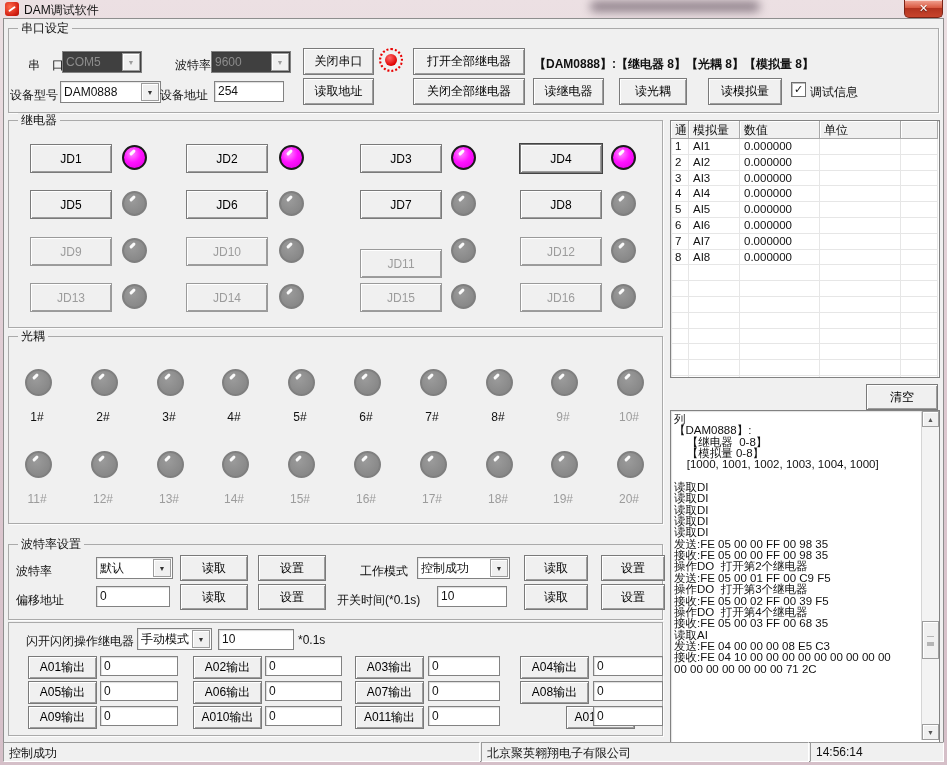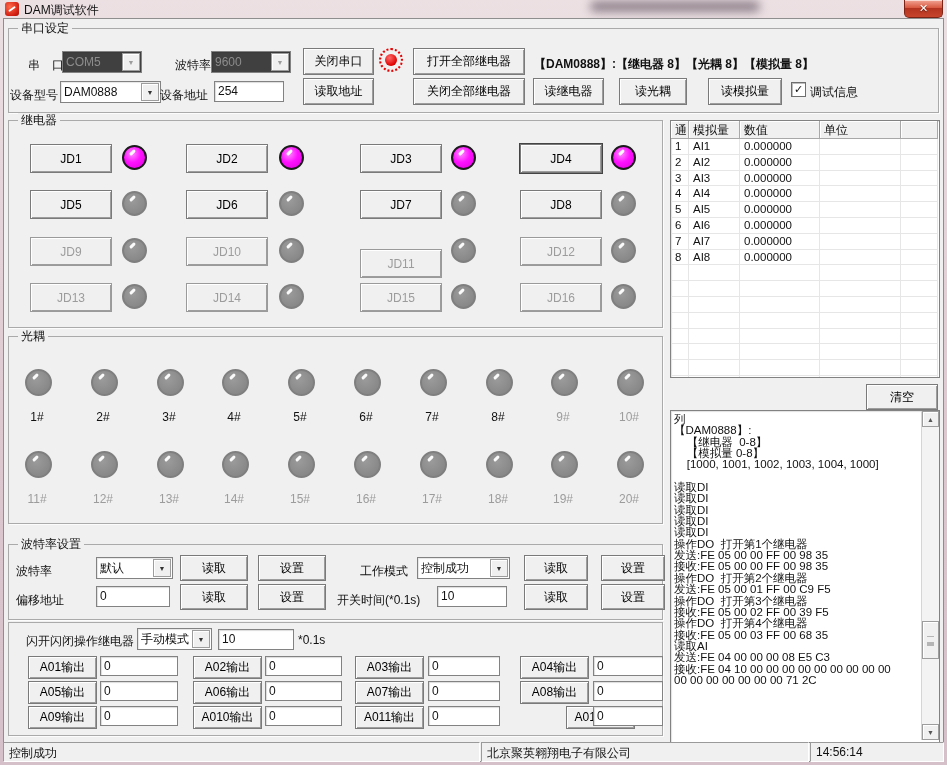--- a/index.html
+++ b/index.html
@@ -402,21 +402,20 @@
       <div class="log-line">【DAM0888】:</div>
       <div class="log-line">    【继电器  0-8】</div>
       <div class="log-line">    【模拟量 0-8】</div>
       <div class="log-line">    [1000, 1001, 1002, 1003, 1004, 1000]</div>
       <div class="log-line"> </div>
       <div class="log-line">读取DI</div>
       <div class="log-line">读取DI</div>
       <div class="log-line">读取DI</div>
       <div class="log-line">读取DI</div>
       <div class="log-line">读取DI</div>
-      <div class="log-line">操作DO  打开第1个继电器</div>
       <div class="log-line">发送:FE 05 00 00 FF 00 98 35</div>
       <div class="log-line">接收:FE 05 00 00 FF 00 98 35</div>
       <div class="log-line">操作DO  打开第2个继电器</div>
       <div class="log-line">发送:FE 05 00 01 FF 00 C9 F5</div>
       <div class="log-line">操作DO  打开第3个继电器</div>
       <div class="log-line">接收:FE 05 00 02 FF 00 39 F5</div>
       <div class="log-line">操作DO  打开第4个继电器</div>
       <div class="log-line">接收:FE 05 00 03 FF 00 68 35</div>
       <div class="log-line">读取AI</div>
       <div class="log-line">发送:FE 04 00 00 00 08 E5 C3</div>

